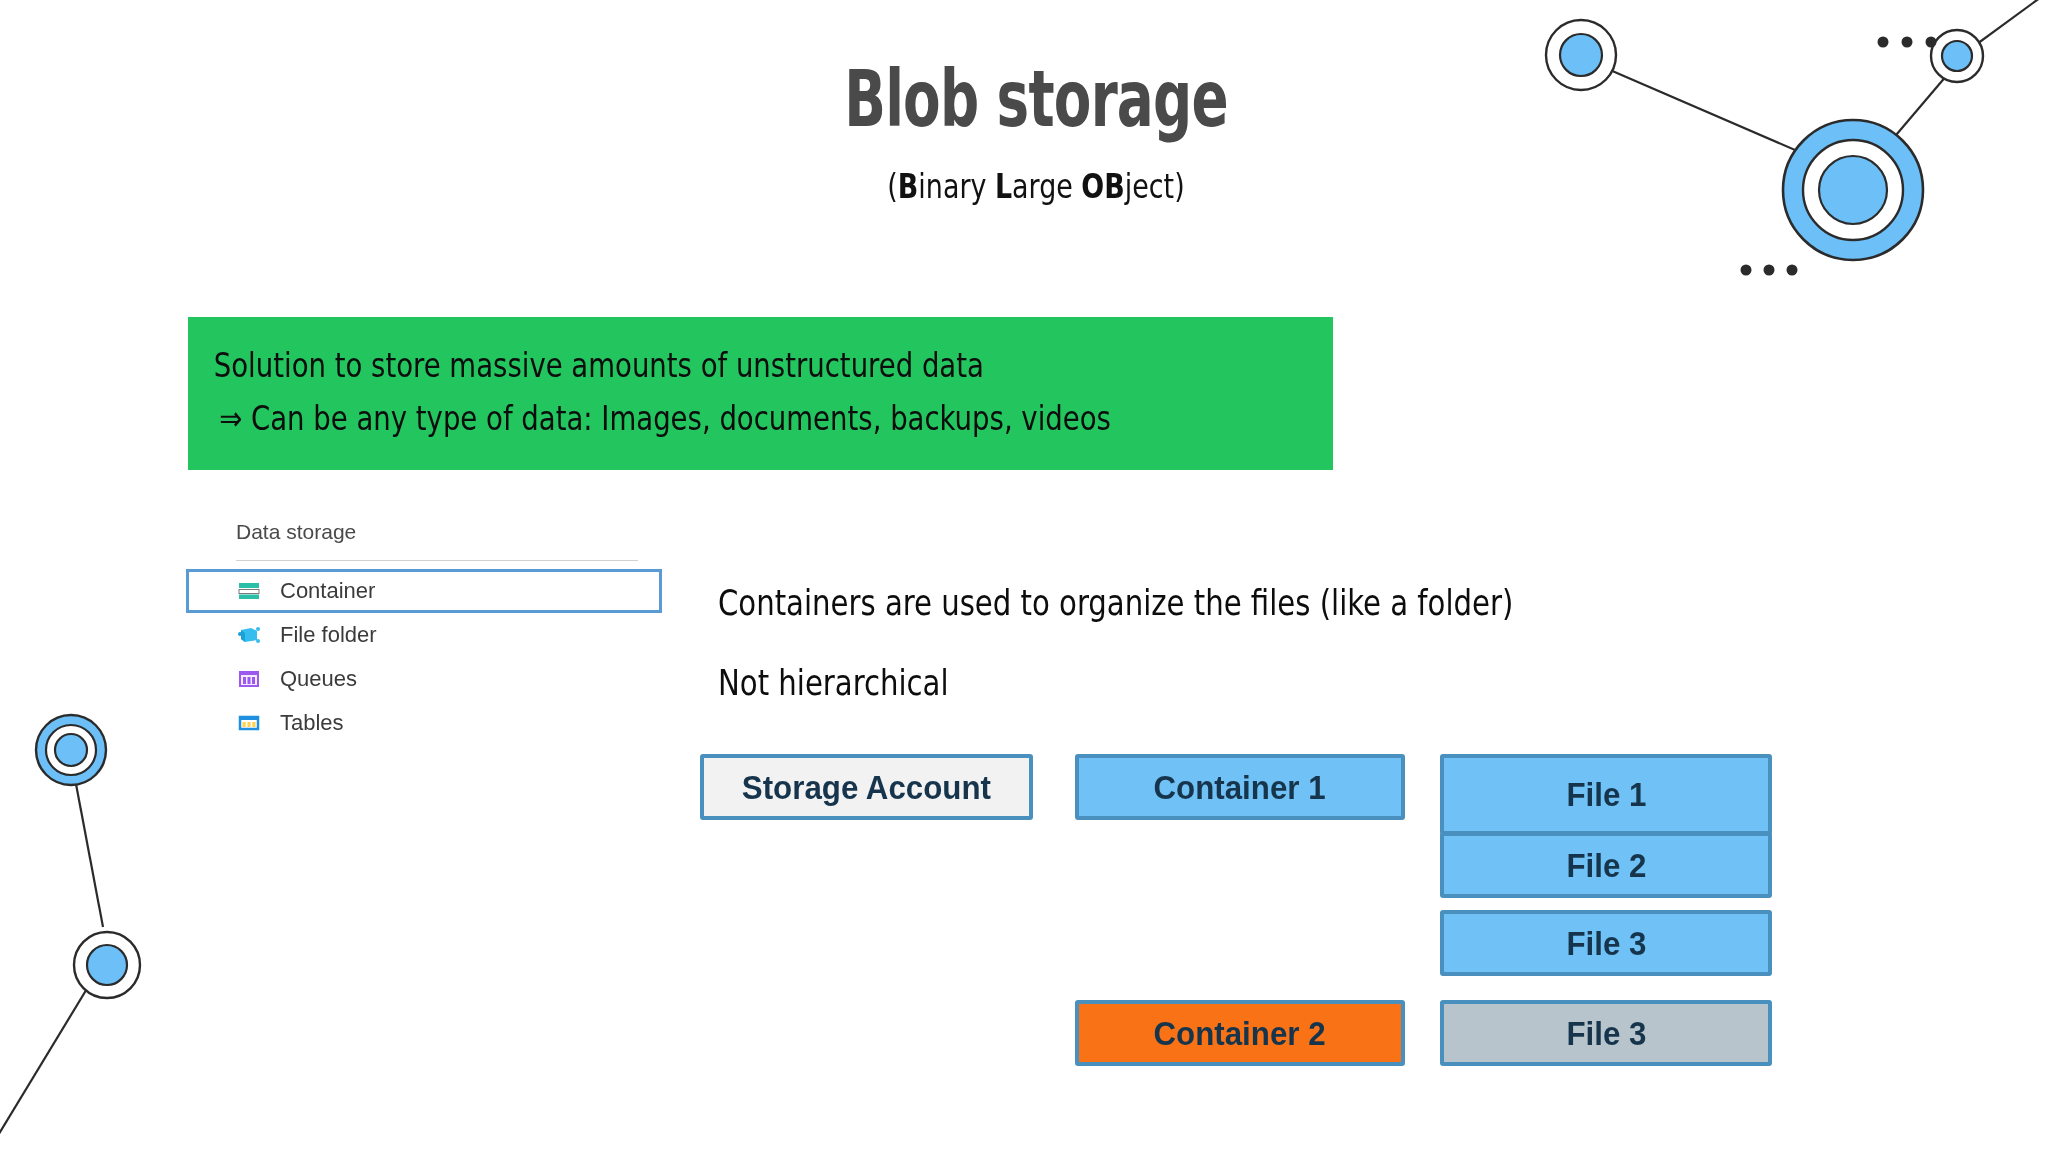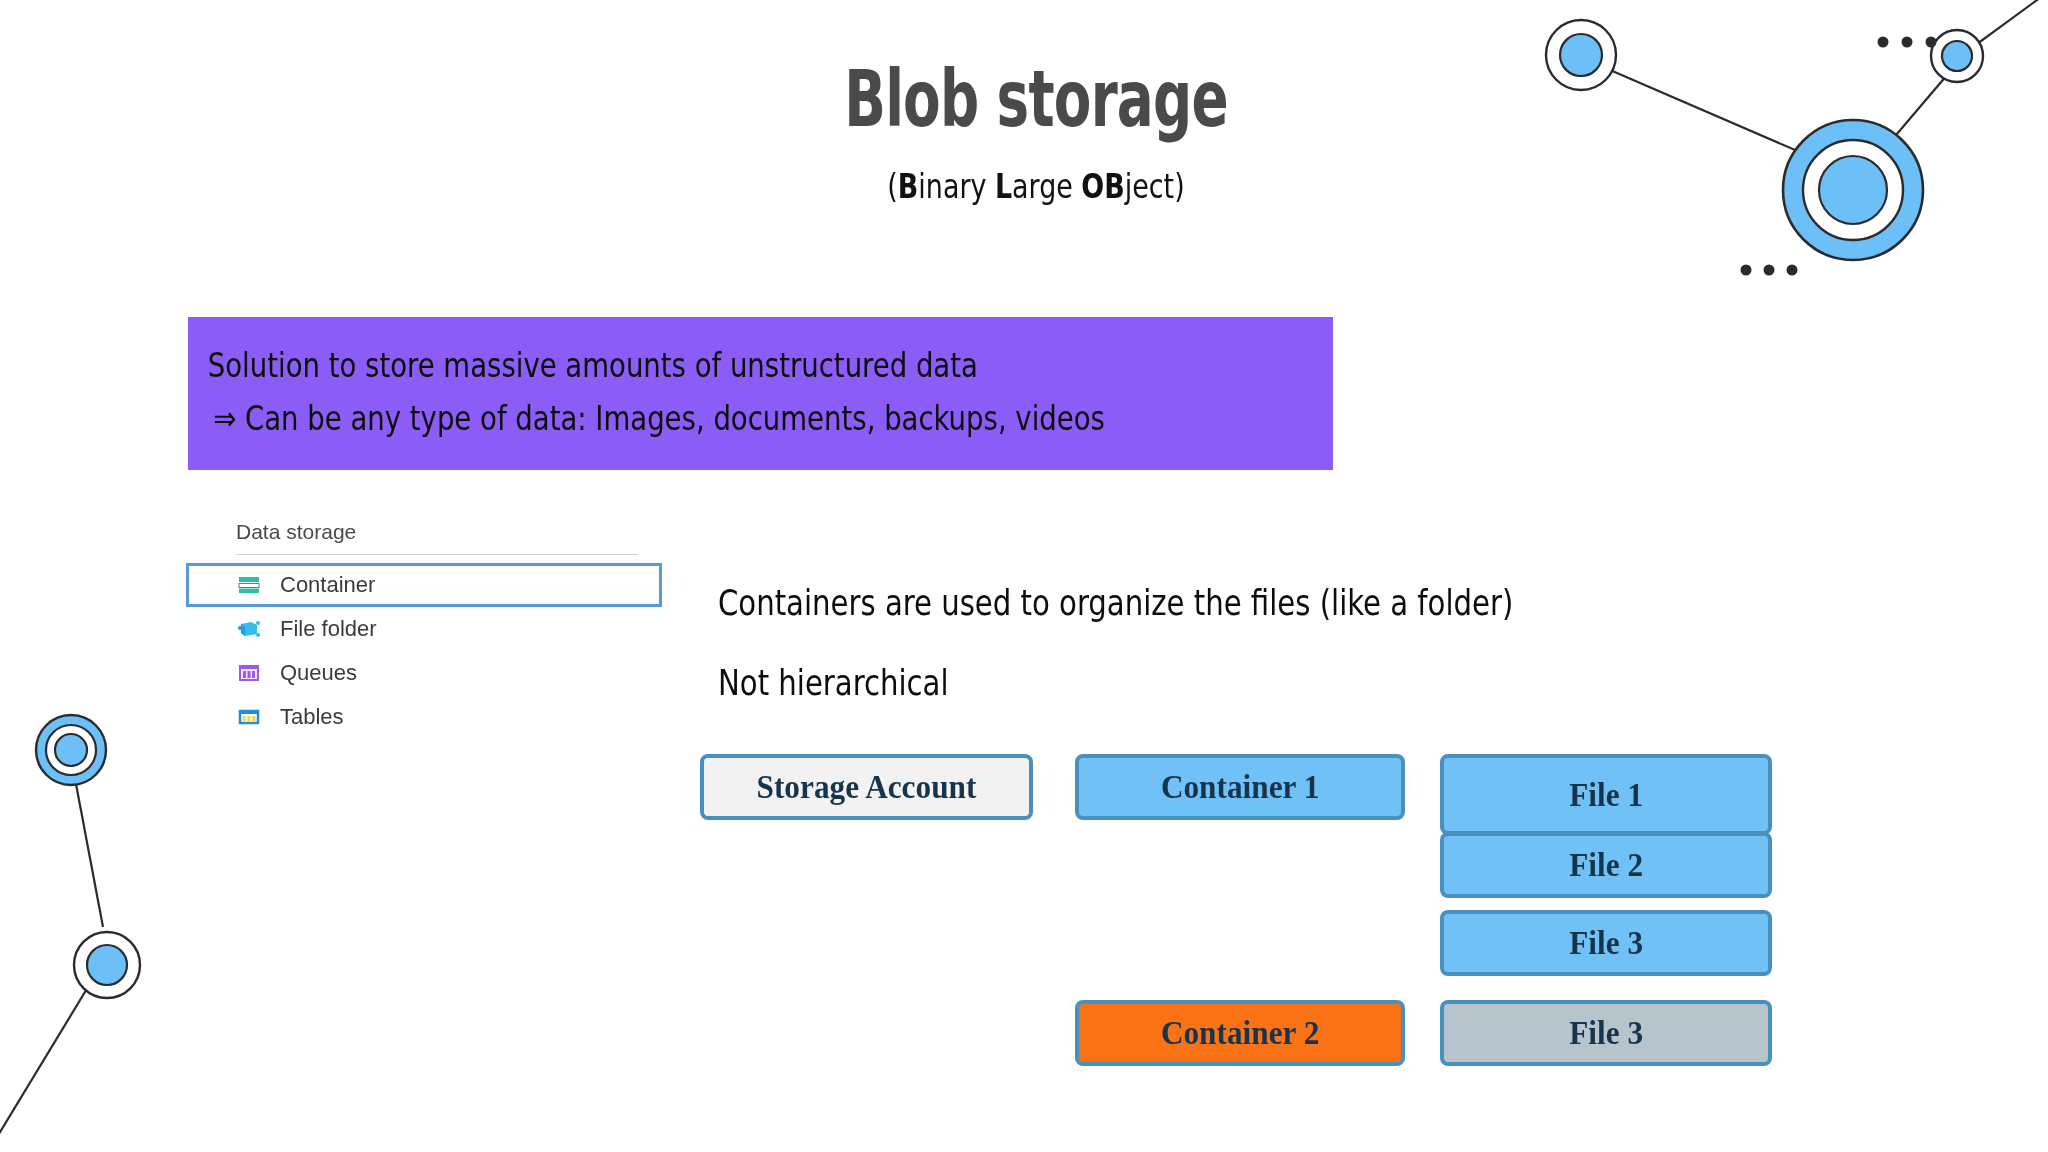--- a/index.html
+++ b/index.html
@@ -51,22 +51,22 @@
     transform-origin: center top;
   }
   .slide-subtitle b { font-weight: bold; }
 
   
   .info-box {
     position: absolute;
     left: 188px;
     top: 317px;
     width: 1145px;
-    background: #8b5cf6;
-    padding: 22px 0 26px 0;
+    background: #22c55e;
+    padding: 22px 0 26px 6px;
     box-sizing: border-box;
   }
   .info-line {
     font-family: "DejaVu Sans Condensed", "Liberation Sans Narrow", "Liberation Sans", sans-serif;
     font-size: 34px;
     color: #0d0d0d;
     line-height: 1.55;
     padding-left: 22px;
     transform: scaleX(0.9);
     transform-origin: left center;
@@ -79,21 +79,21 @@
     position: absolute;
     left: 186px;
     top: 520px;
     width: 470px;
   }
   .menu-header {
     font-family: "Liberation Sans", sans-serif;
     font-size: 21px;
     color: #4a4a4a;
     padding-left: 50px;
-    margin-bottom: 10px;
+    margin-bottom: 16px;
   }
   .menu-divider {
     height: 1px;
     background: #d2d2d2;
     margin-left: 50px;
     margin-right: 18px;
     margin-bottom: 8px;
   }
   .menu-item {
     display: flex;
@@ -133,26 +133,26 @@
     transform: scaleX(0.9);
     transform-origin: left center;
   }
   .note-1 { left: 718px; top: 582px; }
   .note-2 { left: 718px; top: 662px; }
 
   
   .dbox {
     position: absolute;
     border: 4px solid #4a90bf;
-    border-radius: 8px;
+    border-radius: 3px;
     box-sizing: border-box;
     display: flex;
     align-items: center;
     justify-content: center;
-    font-family: Liberation Serif, serif;
+    font-family: Liberation Sans, sans-serif;
     font-weight: bold;
     font-size: 34px;
     color: #16354d;
     letter-spacing: 0px;
   }
   .dbox span { transform: scaleX(0.92); display: inline-block; }
 
   .fill-white { background: #f2f2f2; }
   .fill-blue  { background: #70c1f5; }
   .fill-lightblue { background: #f97316; }

